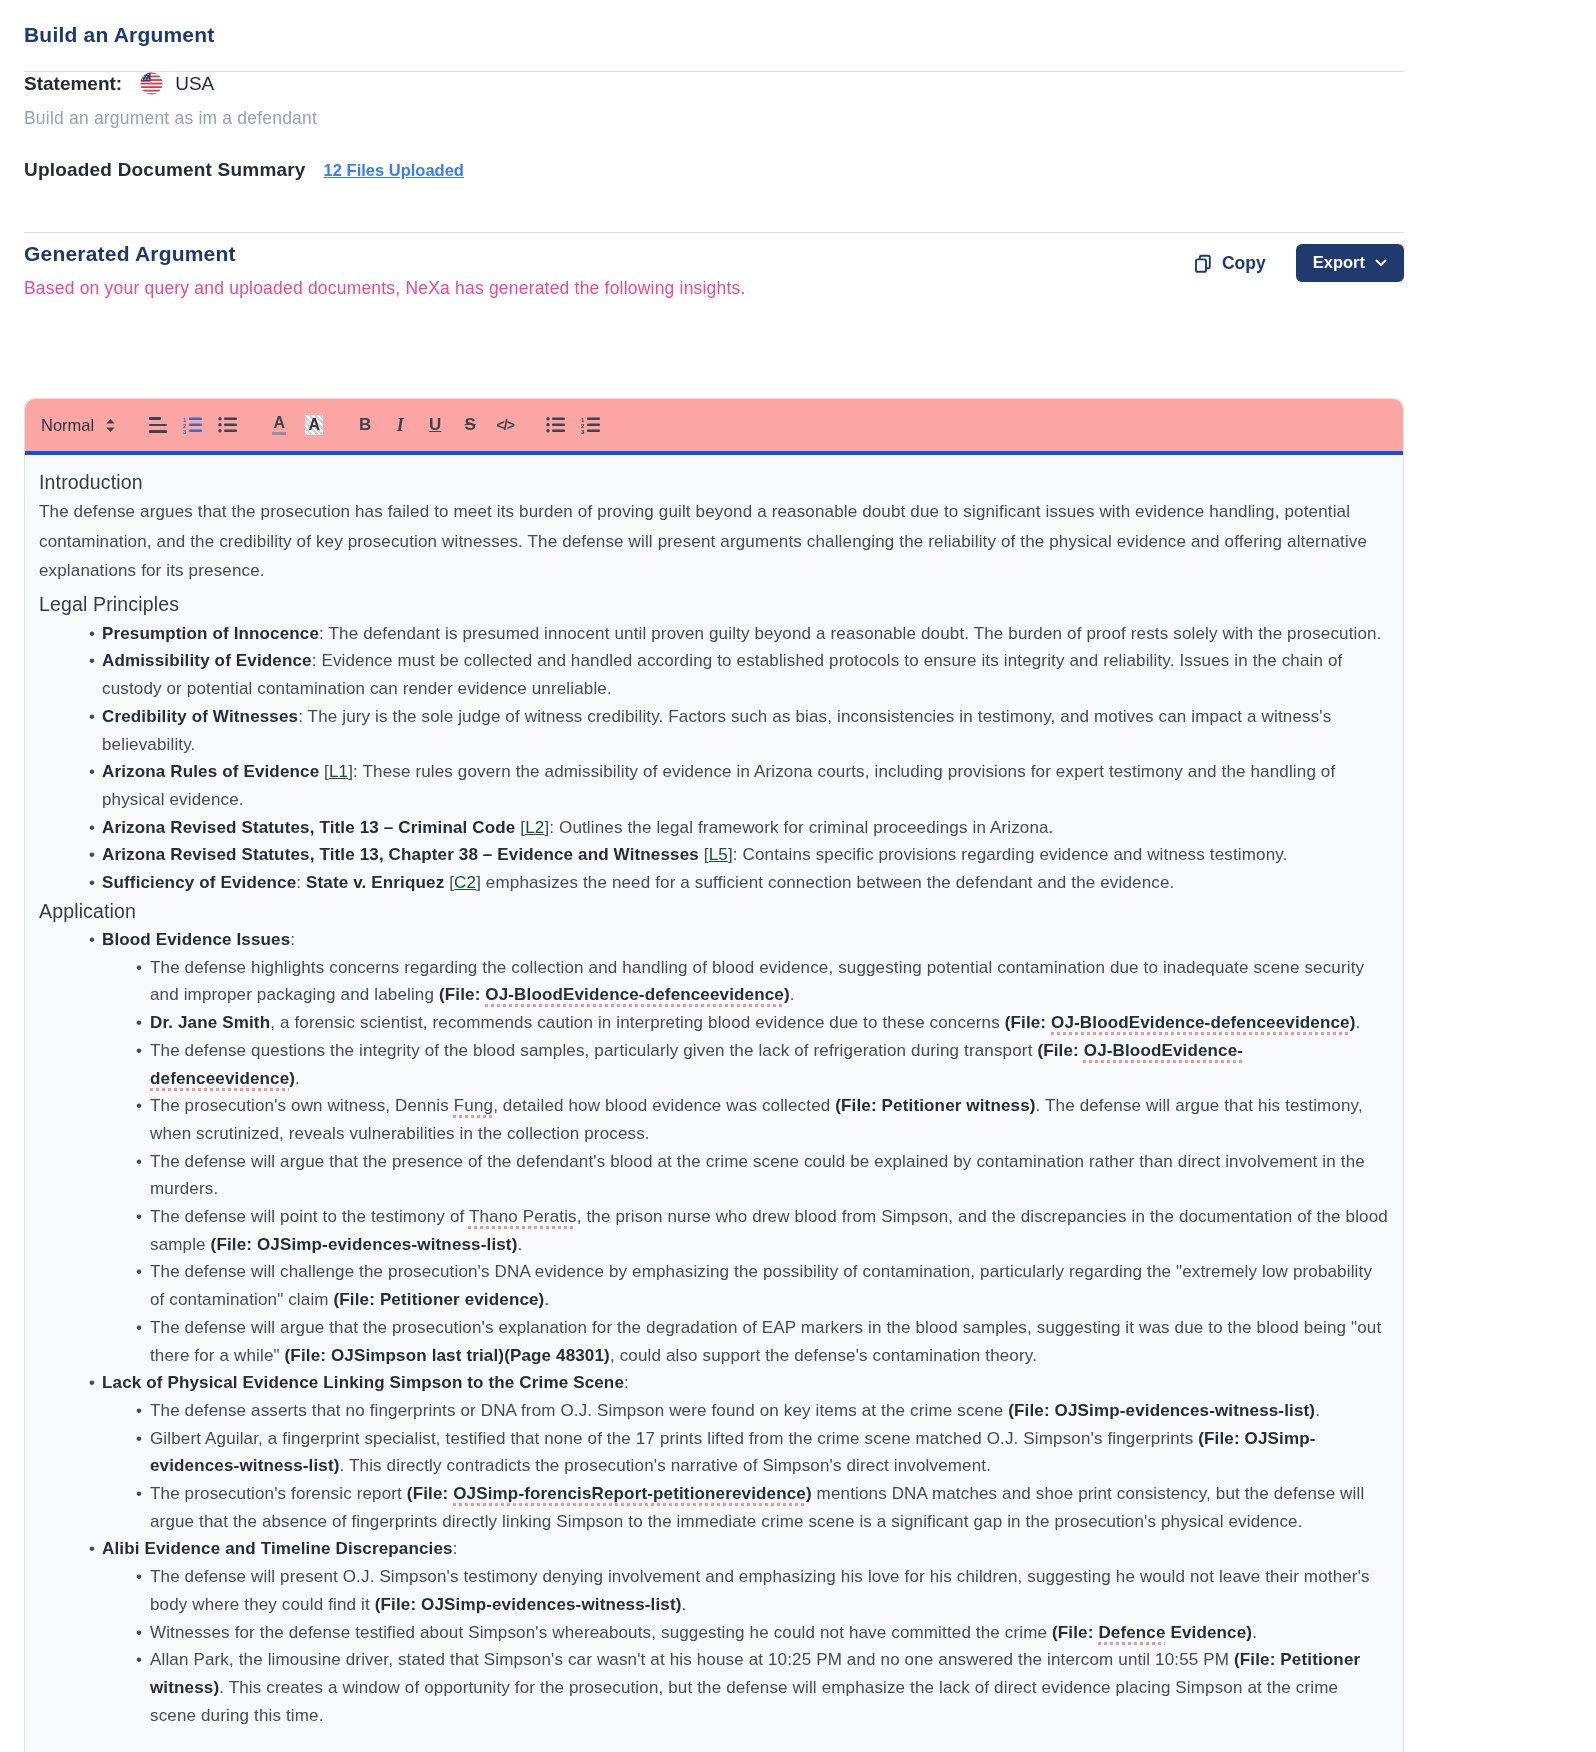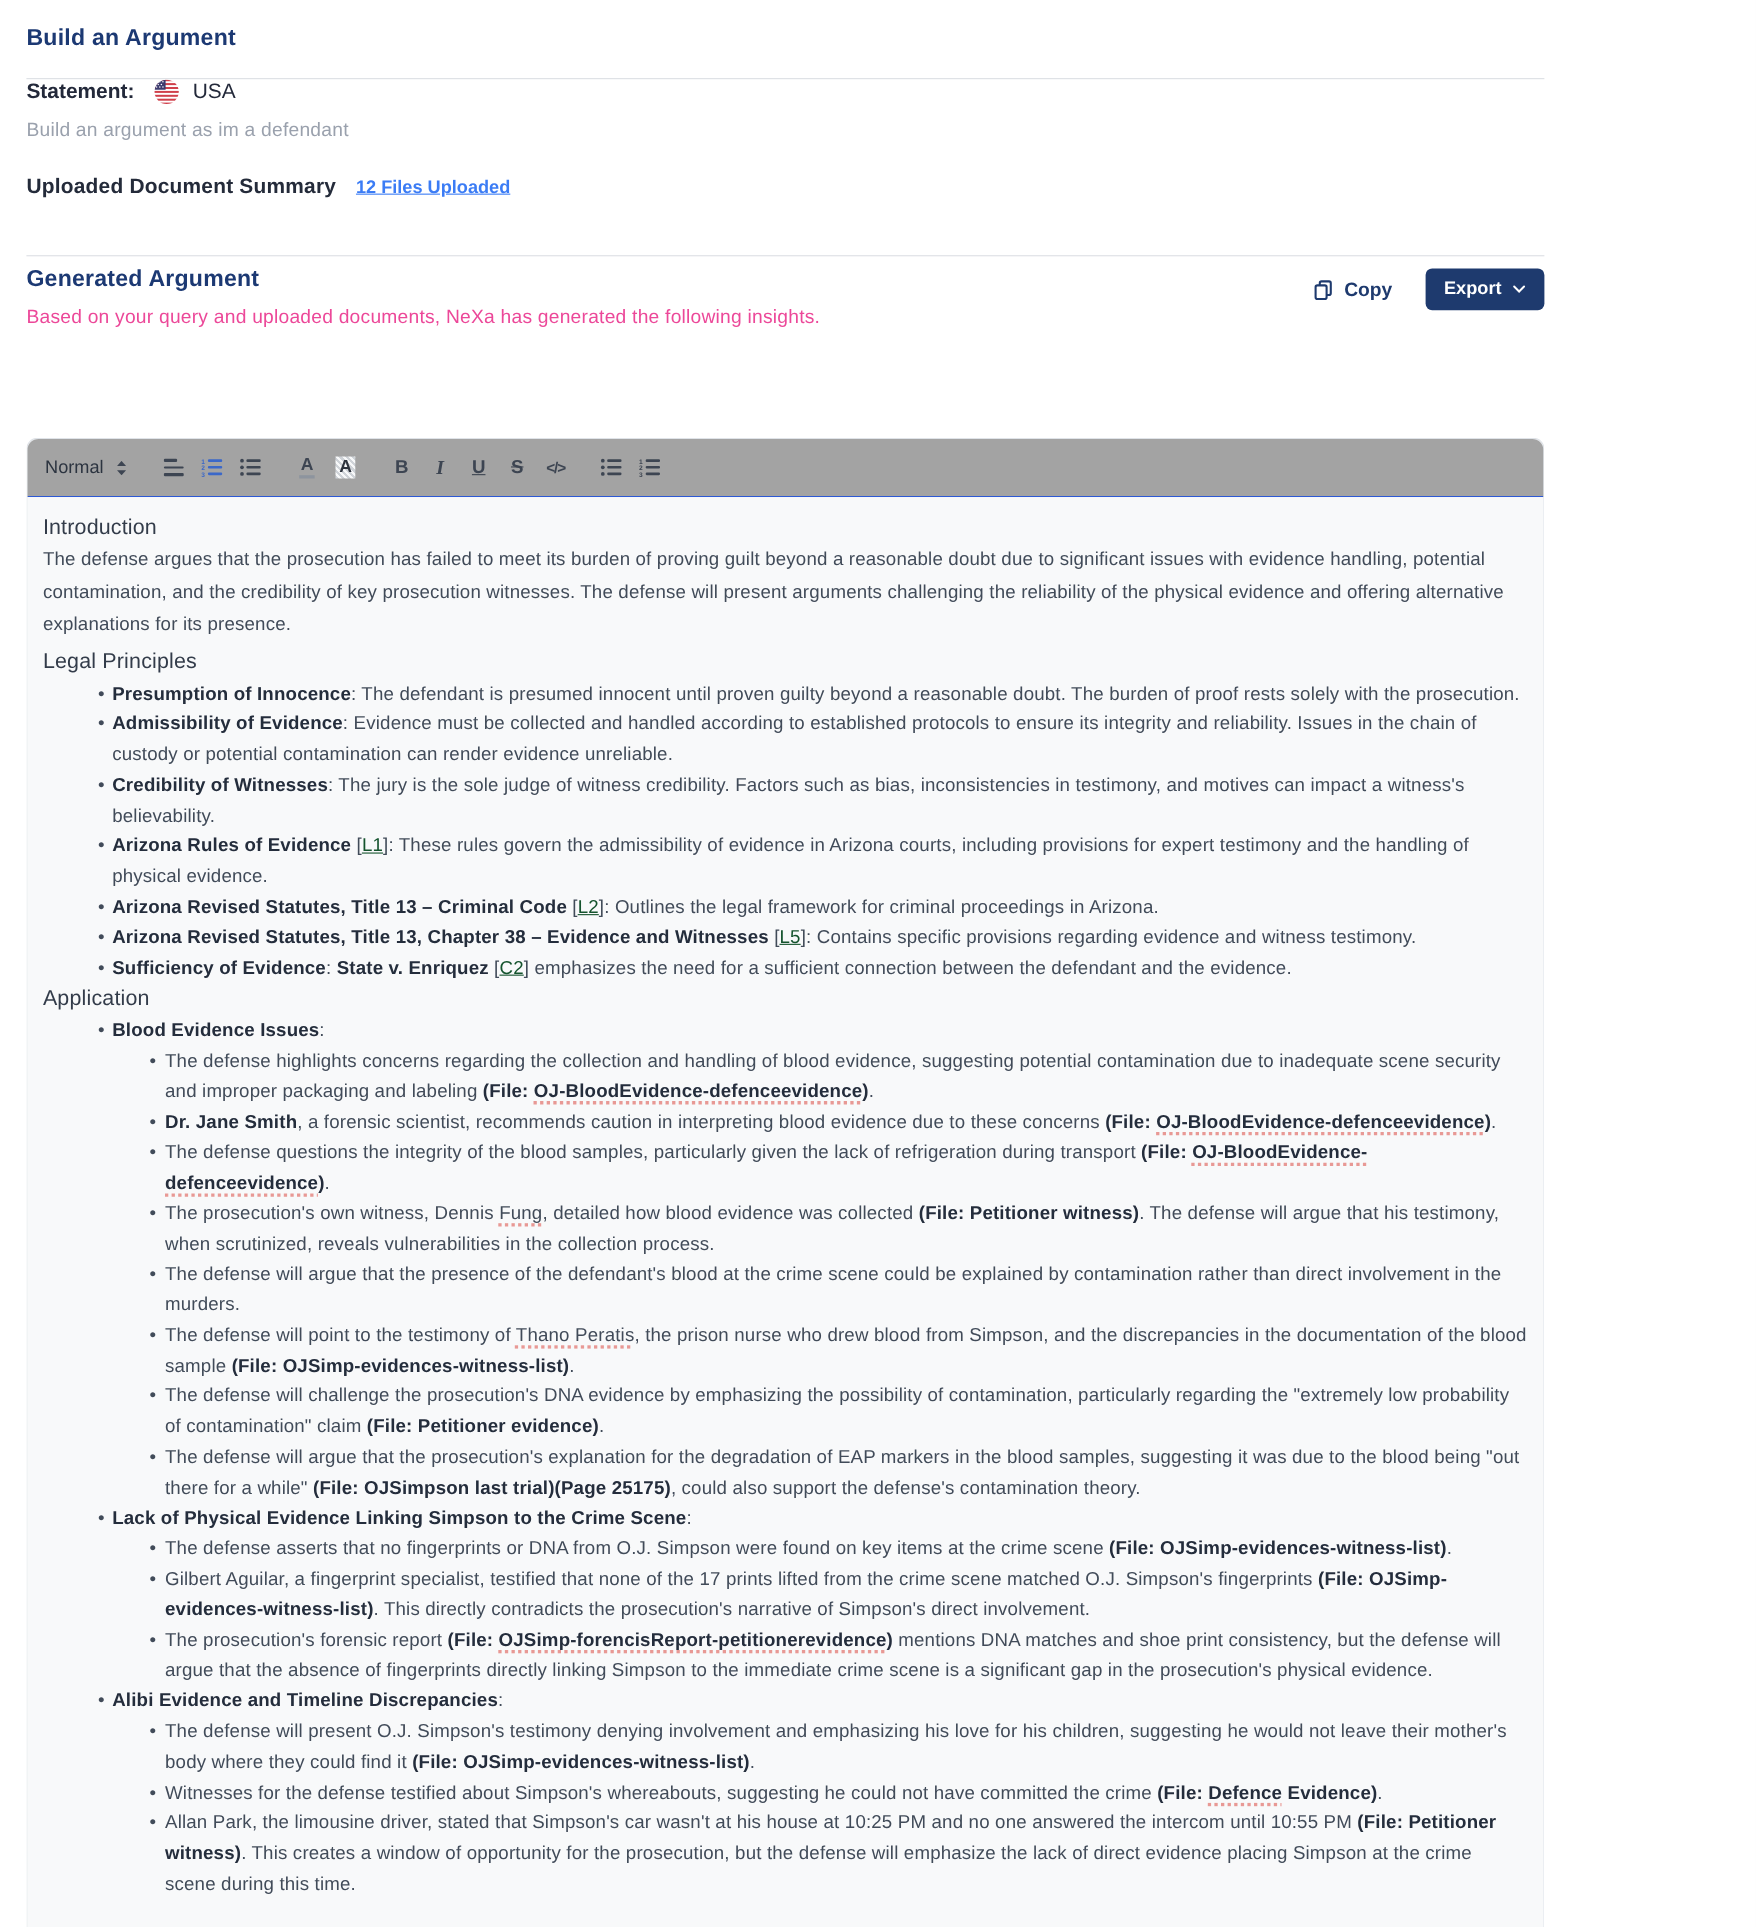--- a/index.html
+++ b/index.html
@@ -30,22 +30,22 @@
   .gen-actions { display:flex; align-items:center; gap:30px; margin-top:2px; }
   .copy-btn { display:flex; align-items:center; gap:9px; cursor:pointer; background:none; border:none; }
   .copy-label { font-size:17.5px; font-weight:600; color:#1e3a6e; }
   .export-btn { display:flex; align-items:center; gap:10px; background:#1e3a6e; color:#fff;
     border:none; border-radius:6px; padding:9px 17px 10px 17px; font-size:16.5px; font-weight:600;
     font-family:inherit; cursor:pointer;justify-content:space-between; }
 
   
   .editor { margin-top:99px; border:1px solid #dfe3e8; border-bottom:none;
     border-radius:10px 10px 0 0; background:#f8f9fa; }
-  .toolbar { display:flex; align-items:center; padding:13px 16px; border-bottom:1px solid #1d4ed8;
-    border-radius:10px 10px 0 0; background:#a3a3a3; color:#3d4552; }
+  .toolbar { display:flex; align-items:center; padding:13px 16px; border-bottom:4px solid #1d4ed8;
+    border-radius:10px 10px 0 0; background:#fca5a5; color:#3d4552; }
   .style-select { display:flex; align-items:center; gap:12px; cursor:pointer; margin-right:28px; }
   .style-label { font-size:16.5px; color:#2c3440; }
   .tb-btn { display:flex; align-items:center; justify-content:center; width:30px; height:26px;
     margin-right:5px; cursor:pointer; border-radius:4px; }
   .tb-btn.gap { margin-left:16px; }
   .tb-letter { font-size:17px; font-weight:700; color:#3d4552; }
   .tb-letter.it { font-family:"Liberation Serif", serif; font-style:italic; font-weight:600; font-size:18px; }
   .tb-letter.un { text-decoration:underline; }
   .tb-letter.st { text-decoration:line-through; }
   .tb-letter.code { font-size:14px; letter-spacing:-1px; font-weight:700; }
@@ -251,21 +251,21 @@
         <div class="doc-bullet lv1"><span class="dot">•</span><span class="b">Sufficiency of Evidence</span><span>: </span><span class="b">State v. Enriquez</span><span> [</span><a class="ref-link">C2</a><span>] emphasizes the need for a sufficient connection between the defendant and the evidence.</span></div>
         <div class="doc-heading">Application</div>
         <div class="doc-bullet lv1"><span class="dot">•</span><span class="b">Blood Evidence Issues</span><span>:</span></div>
         <div class="doc-bullet lv2"><span class="dot">•</span><span>The defense highlights concerns regarding the collection and handling of blood evidence, suggesting potential contamination due to inadequate scene security and improper packaging and labeling </span><span class="b">(File: </span><span class="b sq">OJ-BloodEvidence-defenceevidence</span><span class="b">)</span><span>.</span></div>
         <div class="doc-bullet lv2"><span class="dot">•</span><span class="b">Dr. Jane Smith</span><span>, a forensic scientist, recommends caution in interpreting blood evidence due to these concerns </span><span class="b">(File: </span><span class="b sq">OJ-BloodEvidence-defenceevidence</span><span class="b">)</span><span>.</span></div>
         <div class="doc-bullet lv2"><span class="dot">•</span><span>The defense questions the integrity of the blood samples, particularly given the lack of refrigeration during transport </span><span class="b">(File: </span><span class="b sq">OJ-BloodEvidence-defenceevidence</span><span class="b">)</span><span>.</span></div>
         <div class="doc-bullet lv2"><span class="dot">•</span><span>The prosecution's own witness, Dennis </span><span class="sq">Fung</span><span>, detailed how blood evidence was collected </span><span class="b">(File: Petitioner witness)</span><span>. The defense will argue that his testimony, when scrutinized, reveals vulnerabilities in the collection process.</span></div>
         <div class="doc-bullet lv2"><span class="dot">•</span><span>The defense will argue that the presence of the defendant's blood at the crime scene could be explained by contamination rather than direct involvement in the murders.</span></div>
         <div class="doc-bullet lv2"><span class="dot">•</span><span>The defense will point to the testimony of </span><span class="sq">Thano Peratis</span><span>, the prison nurse who drew blood from Simpson, and the discrepancies in the documentation of the blood sample </span><span class="b">(File: OJSimp-evidences-witness-list)</span><span>.</span></div>
         <div class="doc-bullet lv2"><span class="dot">•</span><span>The defense will challenge the prosecution's DNA evidence by emphasizing the possibility of contamination, particularly regarding the "extremely low probability of contamination" claim </span><span class="b">(File: Petitioner evidence)</span><span>.</span></div>
-        <div class="doc-bullet lv2"><span class="dot">•</span><span>The defense will argue that the prosecution's explanation for the degradation of EAP markers in the blood samples, suggesting it was due to the blood being "out there for a while" </span><span class="b">(File: OJSimpson last trial)(Page 25175)</span><span>, could also support the defense's contamination theory.</span></div>
+        <div class="doc-bullet lv2"><span class="dot">•</span><span>The defense will argue that the prosecution's explanation for the degradation of EAP markers in the blood samples, suggesting it was due to the blood being "out there for a while" </span><span class="b">(File: OJSimpson last trial)(Page 48301)</span><span>, could also support the defense's contamination theory.</span></div>
         <div class="doc-bullet lv1"><span class="dot">•</span><span class="b">Lack of Physical Evidence Linking Simpson to the Crime Scene</span><span>:</span></div>
         <div class="doc-bullet lv2"><span class="dot">•</span><span>The defense asserts that no fingerprints or DNA from O.J. Simpson were found on key items at the crime scene </span><span class="b">(File: OJSimp-evidences-witness-list)</span><span>.</span></div>
         <div class="doc-bullet lv2"><span class="dot">•</span><span>Gilbert Aguilar, a fingerprint specialist, testified that none of the 17 prints lifted from the crime scene matched O.J. Simpson's fingerprints </span><span class="b">(File: OJSimp-evidences-witness-list)</span><span>. This directly contradicts the prosecution's narrative of Simpson's direct involvement.</span></div>
         <div class="doc-bullet lv2"><span class="dot">•</span><span>The prosecution's forensic report </span><span class="b">(File: </span><span class="b sq">OJSimp-forencisReport-petitionerevidence</span><span class="b">)</span><span> mentions DNA matches and shoe print consistency, but the defense will argue that the absence of fingerprints directly linking Simpson to the immediate crime scene is a significant gap in the prosecution's physical evidence.</span></div>
         <div class="doc-bullet lv1"><span class="dot">•</span><span class="b">Alibi Evidence and Timeline Discrepancies</span><span>:</span></div>
         <div class="doc-bullet lv2"><span class="dot">•</span><span>The defense will present O.J. Simpson's testimony denying involvement and emphasizing his love for his children, suggesting he would not leave their mother's body where they could find it </span><span class="b">(File: OJSimp-evidences-witness-list)</span><span>.</span></div>
         <div class="doc-bullet lv2"><span class="dot">•</span><span>Witnesses for the defense testified about Simpson's whereabouts, suggesting he could not have committed the crime </span><span class="b">(File: </span><span class="b sq">Defence</span><span class="b"> Evidence)</span><span>.</span></div>
         <div class="doc-bullet lv2"><span class="dot">•</span><span>Allan Park, the limousine driver, stated that Simpson's car wasn't at his house at 10:25 PM and no one answered the intercom until 10:55 PM </span><span class="b">(File: Petitioner witness)</span><span>. This creates a window of opportunity for the prosecution, but the defense will emphasize the lack of direct evidence placing Simpson at the crime scene during this time.</span></div>
       </div>
   </div>

